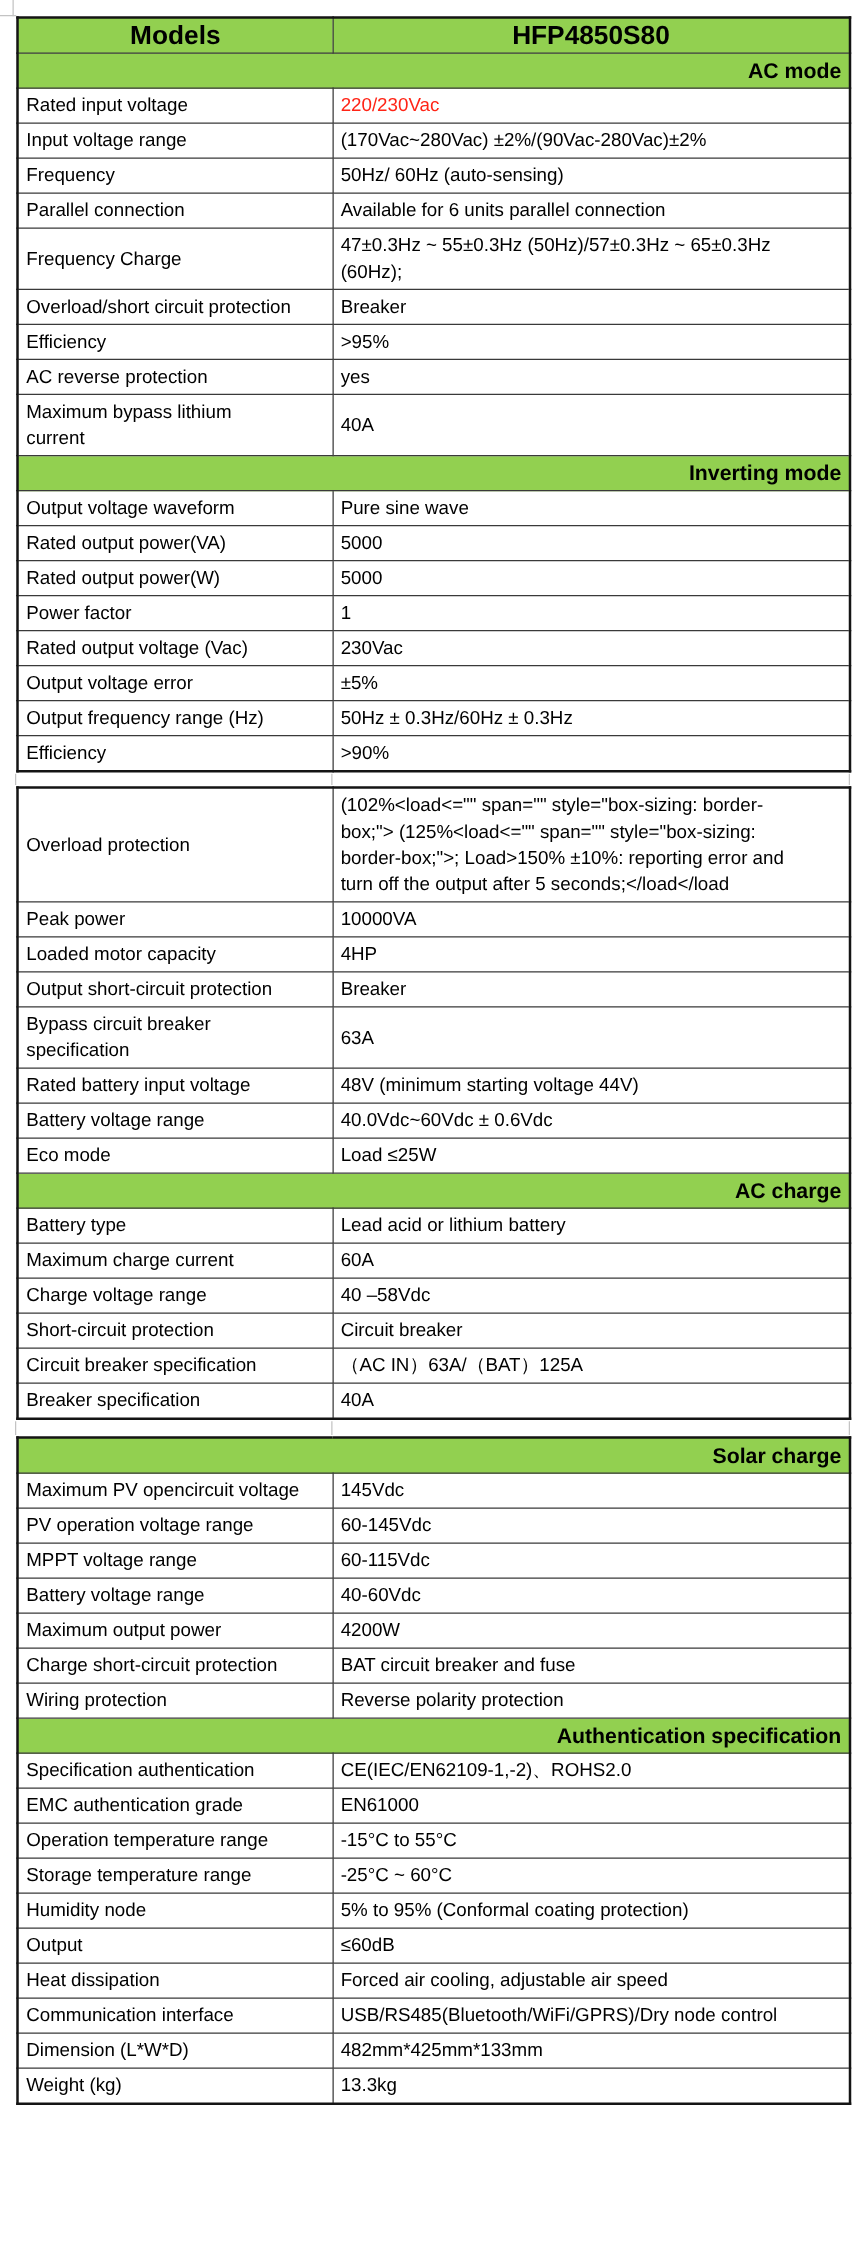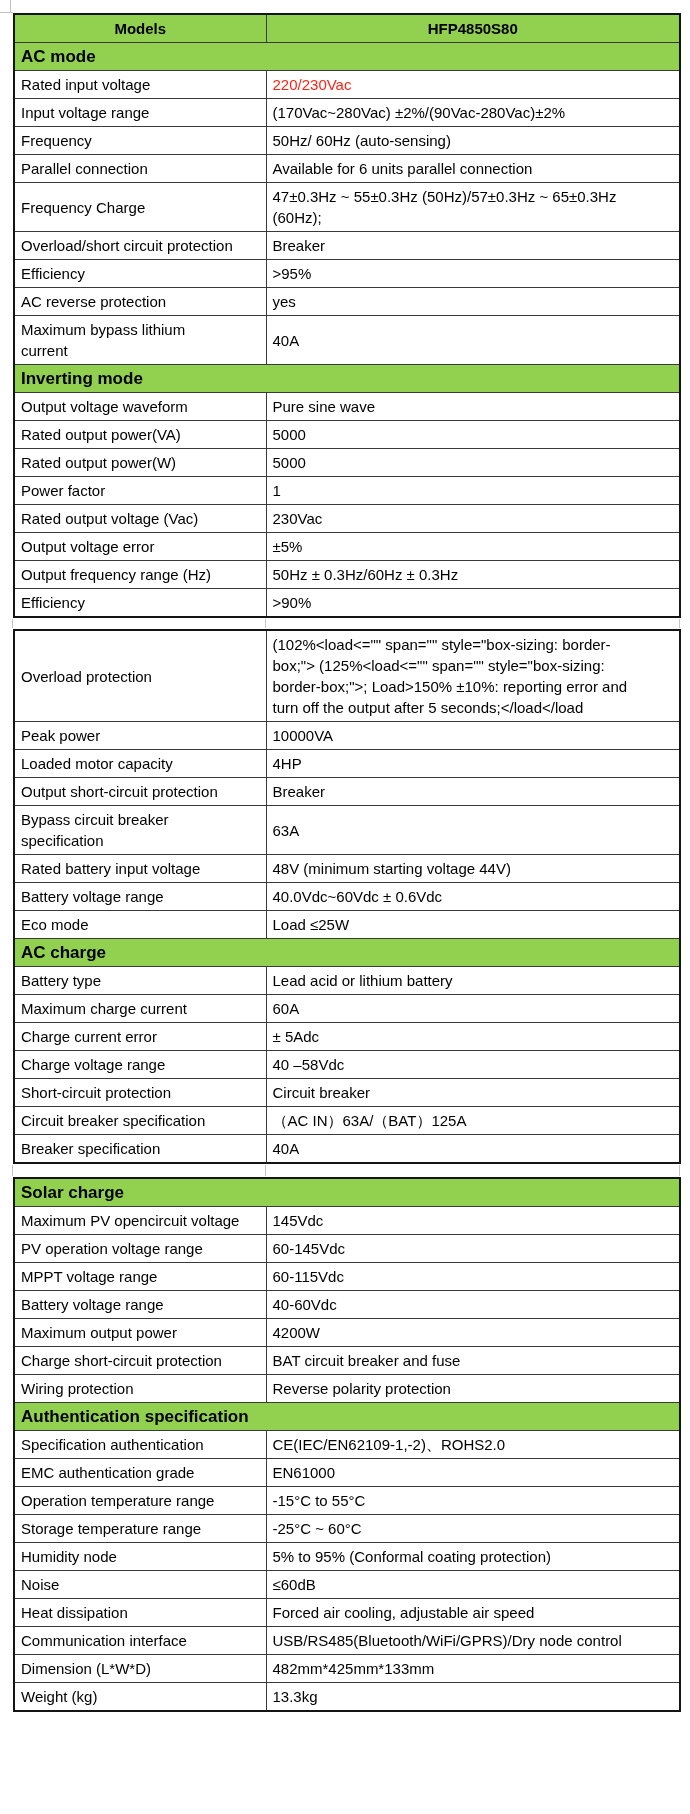--- a/index.html
+++ b/index.html
@@ -42,26 +42,26 @@
     font-size: 15px;
     line-height: 21px;
     vertical-align: middle;
     white-space: pre-line;
     word-wrap: break-word;
   }
   td.title {
     background: var(--green);
     font-weight: bold;
     text-align: center;
-    font-size: 15px;
+    font-size: 21px;
   }
   td.section {
     background: var(--green);
     font-weight: bold;
-    text-align: left;
+    text-align: right;
     font-size: 17px;
   }
   td.value.red { color: var(--red); }
   .gap {
     height: 11px;
     width: 666px;
     margin-left: 13px;
     position: relative;
   }
   .gap .stub {
@@ -221,24 +221,20 @@
       </tr>
       <tr>
         <td class="label">Battery type</td>
         <td class="value">Lead acid or lithium battery</td>
       </tr>
       <tr>
         <td class="label">Maximum charge current</td>
         <td class="value">60A</td>
       </tr>
       <tr>
-        <td class="label">Charge current error</td>
-        <td class="value">± 5Adc</td>
-      </tr>
-      <tr>
         <td class="label">Charge voltage range</td>
         <td class="value">40 –58Vdc</td>
       </tr>
       <tr>
         <td class="label">Short-circuit protection</td>
         <td class="value">Circuit breaker</td>
       </tr>
       <tr>
         <td class="label">Circuit breaker specification</td>
         <td class="value">（AC IN）63A/（BAT）125A</td>
@@ -310,21 +306,21 @@
       </tr>
       <tr>
         <td class="label">Storage temperature range</td>
         <td class="value">-25°C ~ 60°C</td>
       </tr>
       <tr>
         <td class="label">Humidity node</td>
         <td class="value">5% to 95% (Conformal coating protection)</td>
       </tr>
       <tr>
-        <td class="label">Noise</td>
+        <td class="label">Output</td>
         <td class="value">≤60dB</td>
       </tr>
       <tr>
         <td class="label">Heat dissipation</td>
         <td class="value">Forced air cooling, adjustable air speed</td>
       </tr>
       <tr>
         <td class="label">Communication interface</td>
         <td class="value">USB/RS485(Bluetooth/WiFi/GPRS)/Dry node control</td>
       </tr>

